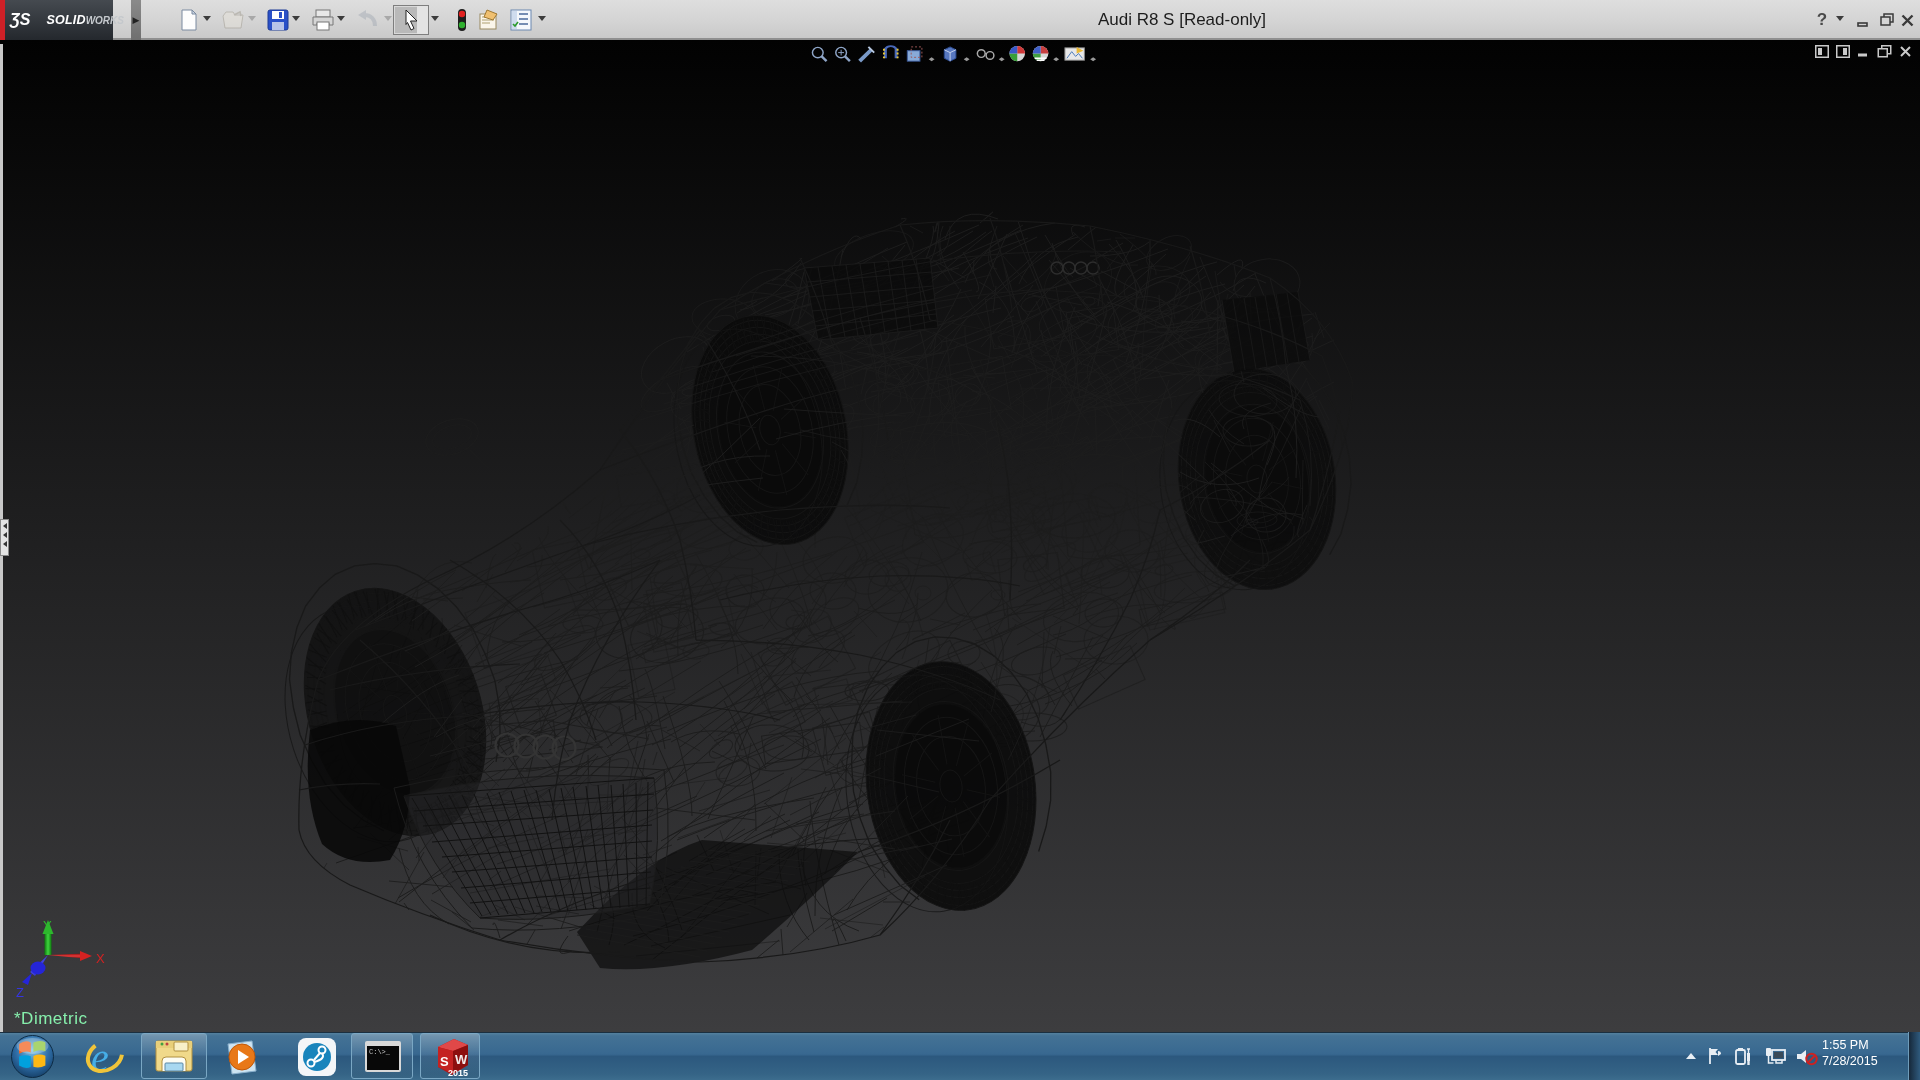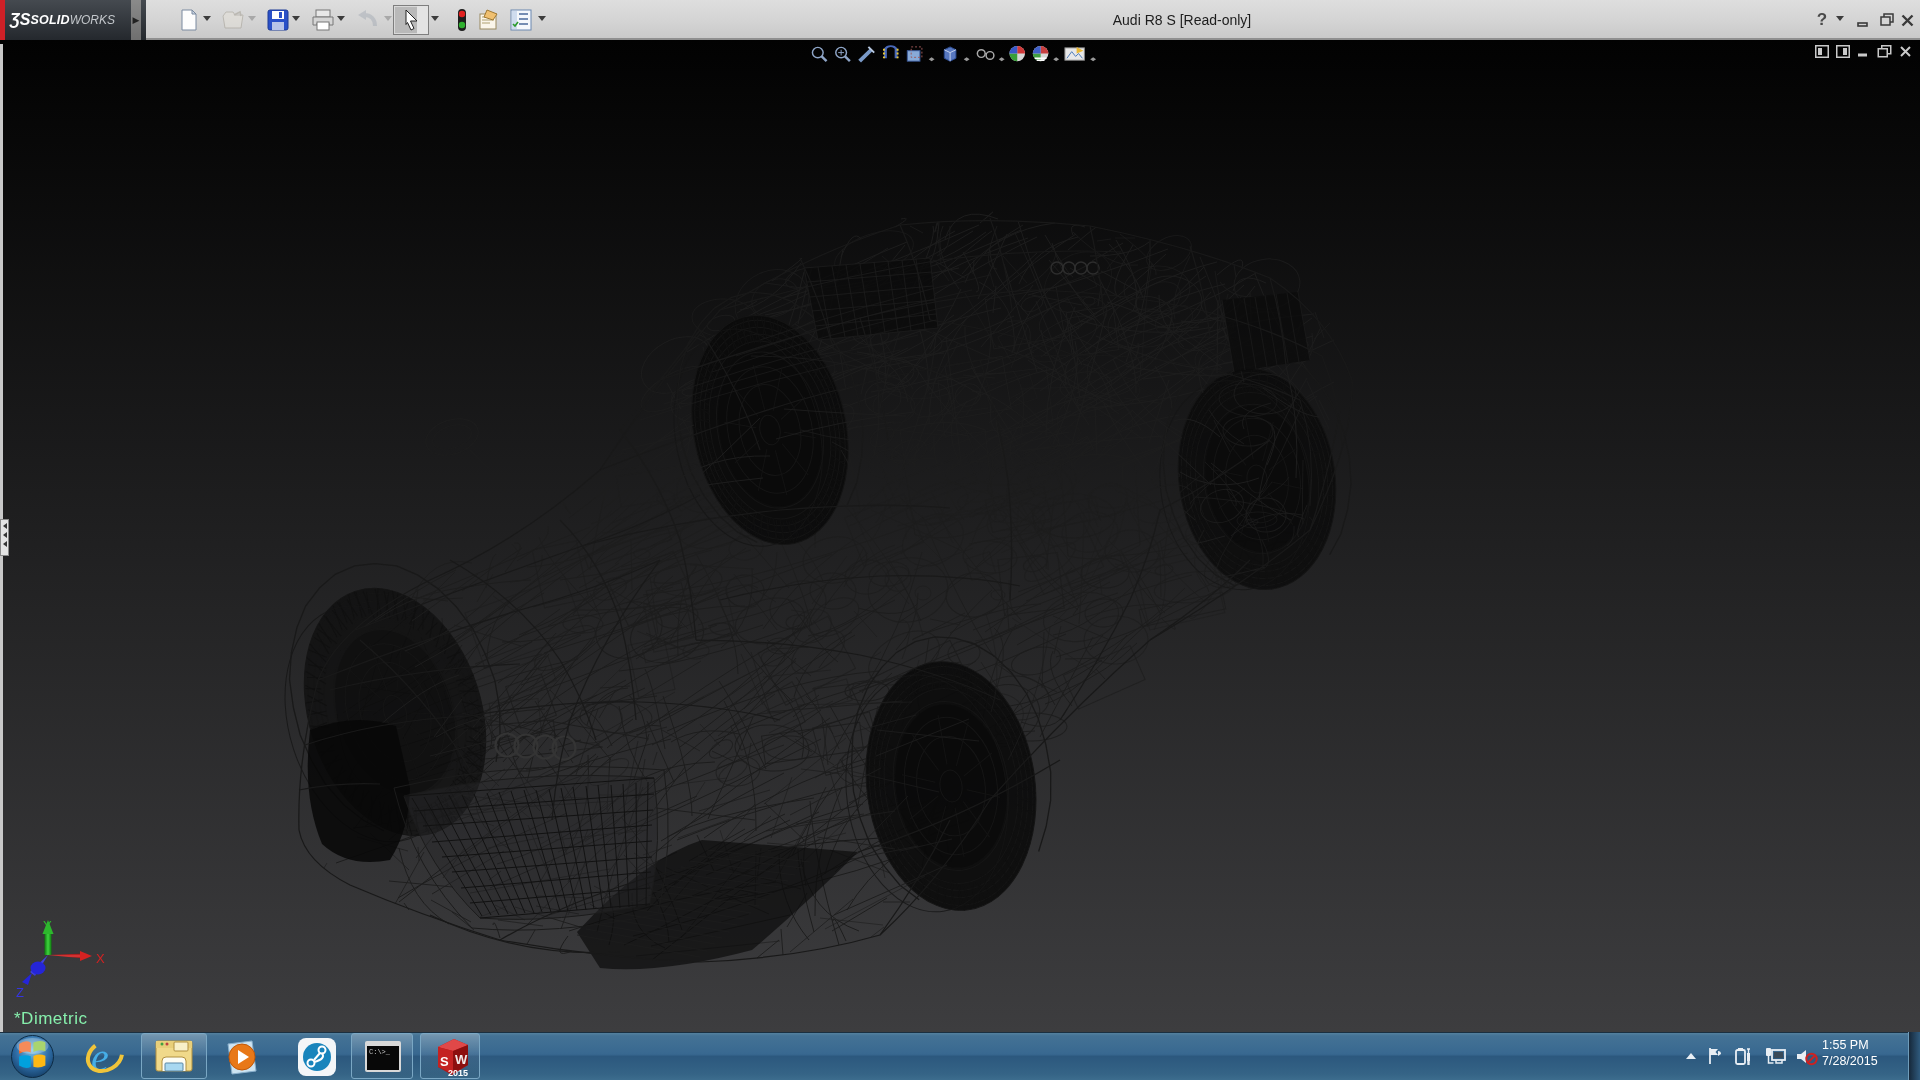--- a/index.html
+++ b/index.html
@@ -1,33 +1,33 @@
 <!DOCTYPE html>
 <html><head><meta charset="utf-8"><style>
 *{margin:0;padding:0;box-sizing:border-box}
 html,body{width:1920px;height:1080px;overflow:hidden;background:#000;font-family:"Liberation Sans",sans-serif}
 #titlebar{position:absolute;left:0;top:0;width:1920px;height:40px;
  background:linear-gradient(#dedede,#d3d3d3 60%,#c9c9c9);border-bottom:2px solid #8f8f8f}
-#swlogo{position:absolute;left:0;top:0;width:146px;height:40px;
+#swlogo{position:absolute;left:0;top:0;width:113px;height:40px;
  background:linear-gradient(#454a50,#24282d);display:flex;align-items:center}
 #redstripe{position:absolute;left:0;top:0;width:5px;height:40px;background:#cf2027}
 #swlogo .ds{color:#fff;font-style:italic;font-weight:bold;font-size:16px;margin-left:10px}
-#swlogo .t1{color:#fff;font-weight:bold;font-size:12.5px;letter-spacing:.2px;margin-left:0;font-style:italic}
-#swlogo .t2{color:#c4c8cc;font-weight:normal;font-size:12px;font-style:italic}
+#swlogo .t1{color:#fff;font-weight:bold;font-size:12.5px;letter-spacing:.2px;margin-left:16px;font-style:italic}
+#swlogo .t2{color:#c4c8cc;font-weight:bold;font-size:10px;font-style:italic}
 #graybtn{position:absolute;left:131px;top:0;width:10px;height:40px;background:linear-gradient(#8a8a8a,#6f6f6f);
  color:#222;font-size:9px;display:flex;align-items:center;justify-content:center}
 .tbi{position:absolute;top:8px;width:24px;height:24px}
 .dd{position:absolute;top:16px;width:0;height:0;border-left:4px solid transparent;
  border-right:4px solid transparent;border-top:5px solid #3c3c3c}
 .dd.dis{border-top-color:#a8a8a8}
 #selbox{position:absolute;left:393px;top:5px;width:36px;height:30px;background:#b9b9b9;
  border:1px solid #7e7e7e;box-shadow:inset 0 0 0 1px #d9d9d9}
 #selbox .half{position:absolute;right:0;top:0;width:11px;height:28px;background:#e3e3e3}
 #wtitle{position:absolute;left:1042px;top:0;width:280px;height:40px;text-align:center;
- line-height:40px;font-size:14px;color:#1c1c1c}
+ line-height:40px;font-size:17px;color:#1c1c1c}
 .winbtn{position:absolute;top:0;height:40px;display:flex;align-items:center;justify-content:center;
  color:#3a3a3a;font-size:15px}
 #viewport{position:absolute;left:0;top:40px;width:1920px;height:992px;
  background:linear-gradient(#020202,#3d3d3f)}
 #leftedge{position:absolute;left:0;top:44px;width:3px;height:988px;background:#c8c8c8}
 #lefttab{position:absolute;left:0;top:519px;width:9px;height:37px;background:#e4e4e4;border:1px solid #888}
 #lefttab i{display:block;width:0;height:0;border-top:3px solid transparent;border-bottom:3px solid transparent;
  border-right:4px solid #333;margin:3px auto 0}
 #dimetric{position:absolute;left:14px;top:1009px;font-size:17px;color:#86efac;letter-spacing:.5px}
 #childctl{position:absolute;right:8px;top:45px;display:flex;gap:7px;align-items:center}

